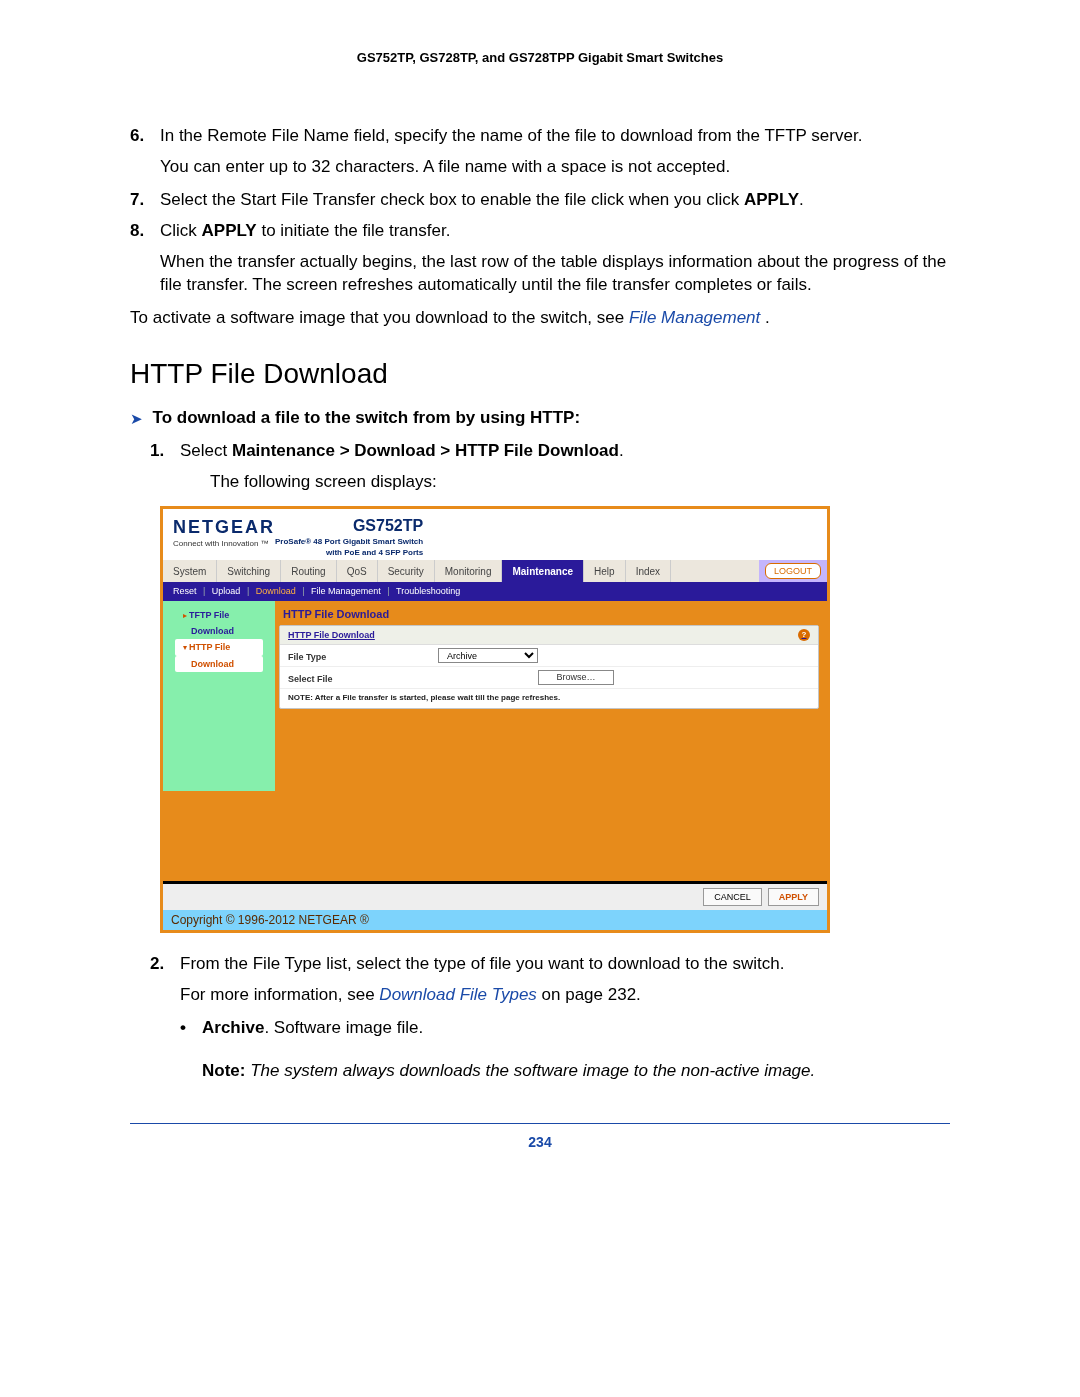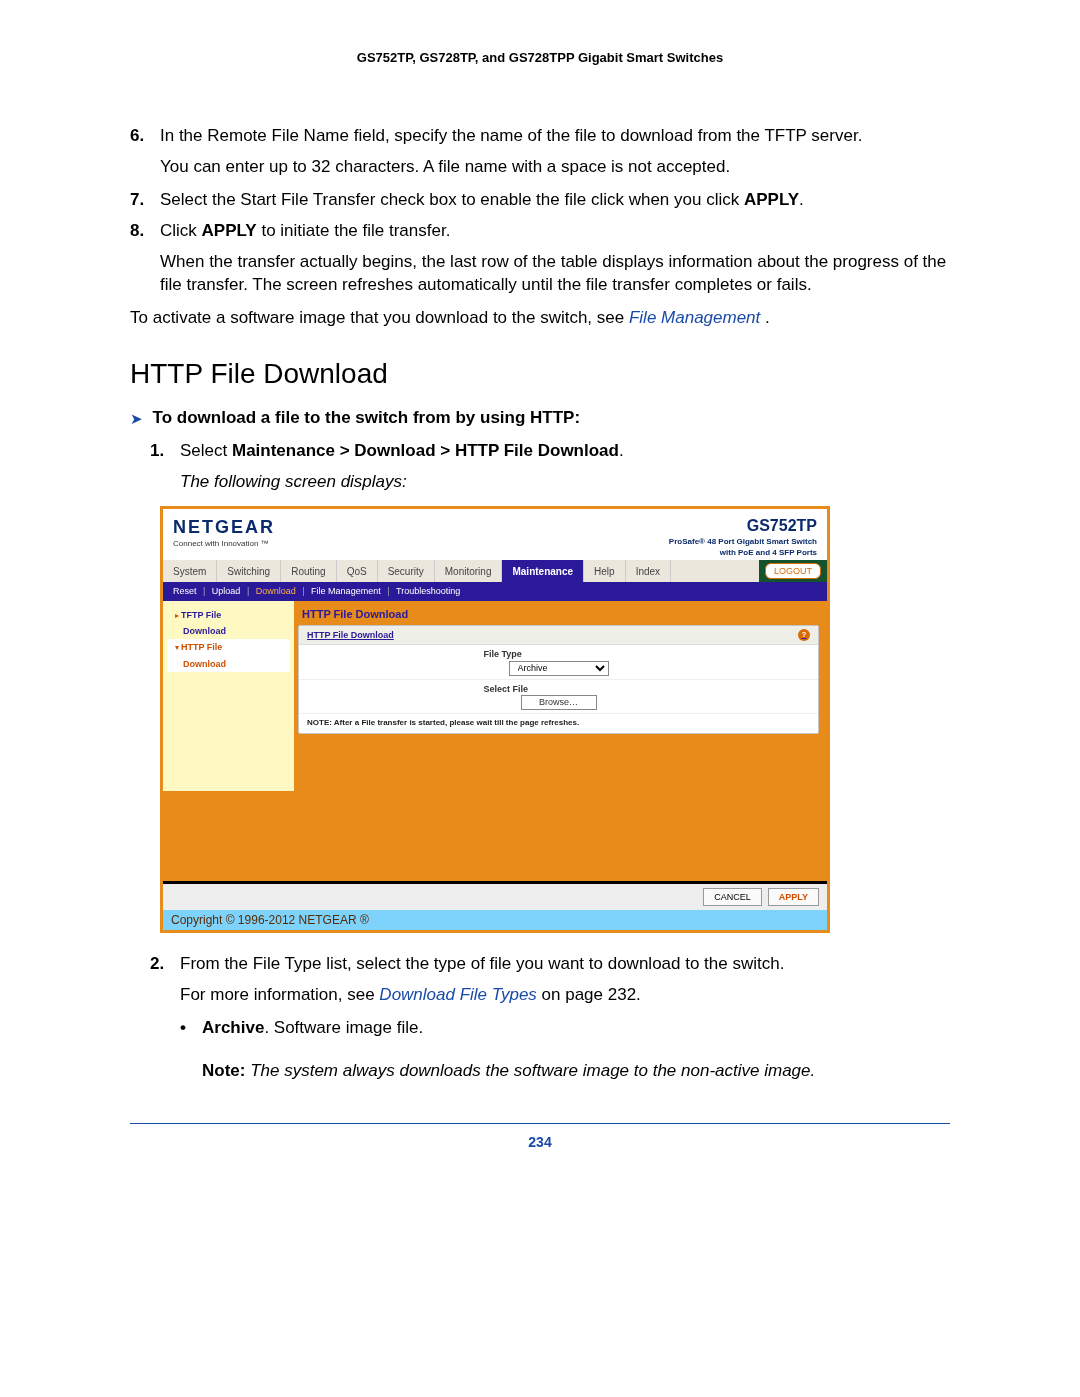--- a/index.html
+++ b/index.html
@@ -43,31 +43,30 @@
   .shot {
     width: 670px;
     border: 3px solid #e78b1b;
     background:#fff;
     font-family: Arial, sans-serif;
   }
   .shot-top {
     background:#fff;
     padding: 6px 10px 2px 10px;
     display:flex;
-    justify-content:space-between;
     align-items:flex-start;
   }
   .ng-logo { color:#0a2a6c; font-weight:bold; font-size:18px; letter-spacing:2px; }
   .ng-tag { color:#333; font-size:8px; }
   .model-block { text-align:right; }
   .model-name { color:#0a2a6c; font-weight:bold; font-size:16px;}
   .model-sub { color:#0a2a6c; font-size:8px; font-weight:bold;}
   .tabbar {
     display:flex; align-items:stretch;
-    background:#14532d;
+    background:#c4b5fd;
     font-size:10px;
     height:22px;
   }
   .tab {
     padding: 4px 10px; border-right:1px solid #ccc; color:#444; background:#ece7dd;
     display:flex; align-items:center;
   }
   .tab.active { background:#2a1a9a; color:#fff; font-weight:bold;}
   .tab-spacer { flex:1; background:#ece7dd;}
   .logout {
@@ -81,24 +80,24 @@
   }
   .subbar span { margin-right:4px; }
   .subbar .sep { color:#9aa; }
   .subbar .active { color:#ffb040; }
   .shot-body {
     display:flex;
     background:#e78b1b;
     min-height: 190px;
   }
   .side {
-    width:131px;
-    background:#fef9c3;
+    width:112px;
+    background:#86efac;
     font-size:9px;
-    padding:6px 4px;
+    padding:6px 12px;
     color:#2a1a9a;
   }
   .side-item { padding:2px 2px 2px 8px; }
   .side-item .caret { color:#d05000; margin-right:2px; font-size:8px;}
   .side-sub { padding-left:16px; font-weight:bold;}
   .side-item.sel { background:#fff; color:#d05000; border-radius:2px;}
   .panel-area {
     flex:1;
     padding:4px 8px 4px 4px;
   }
@@ -111,21 +110,21 @@
     background:#eef0e8; color:#2a1a9a; font-weight:bold;
     padding:3px 8px; border-bottom:1px solid #ddd;
     display:flex; justify-content:space-between; align-items:center;
     text-decoration:underline;
   }
   .help-ico {
     width:12px;height:12px;border-radius:50%;background:#d96b00;color:#fff;
     font-size:8px;display:inline-flex;align-items:center;justify-content:center;
     text-decoration:none;
   }
-  .panel-row { display:flex; align-items:center; padding:3px 8px; border-bottom:1px solid #eee;flex-direction:column;}
+  .panel-row { display:flex; align-items:flex-end; padding:3px 8px; border-bottom:1px solid #eee;}
   .panel-row .lab { width:150px; font-weight:bold;}
   .panel-row select, .panel-row .browse-btn {
     font-size:9px; border:1px solid #888; background:#fff; padding:0 4px; height:15px;
   }
   .panel-row select { width:100px; }
   .browse-btn { width:76px; text-align:center; background:#efefef; cursor:pointer;}
   .panel-note { padding:4px 8px; font-size:8px; font-weight:bold; color:#222;}
   .shot-footer {
     background:#eee; border-top:3px solid #000000;
     display:flex; justify-content:flex-end; gap:6px;
@@ -178,21 +177,21 @@
       <span class="proc-arrow">➤</span>
       <span class="proc-title">To download a file to the switch from by using HTTP:</span>
     </div>
 
     <div class="ol-num" style="margin-left:20px;">
       <div class="num">1.</div>
       <div class="txt">
         <span>Select </span><span class="b">Maintenance &gt; Download &gt; HTTP File Download</span><span>.</span>
       </div>
     </div>
-    <div class="para" style="margin-left:50px;font-style:italic;">The following screen displays:</div>
+    <div class="para" style="margin-left:80px;">The following screen displays:</div>
 
     <div class="shot-wrap">
       <div class="shot">
         <div class="shot-top">
           <div>
             <div class="ng-logo">NETGEAR</div>
             <div class="ng-tag">Connect with Innovation ™</div>
           </div>
           <div class="model-block">
             <div class="model-name">GS752TP</div>

